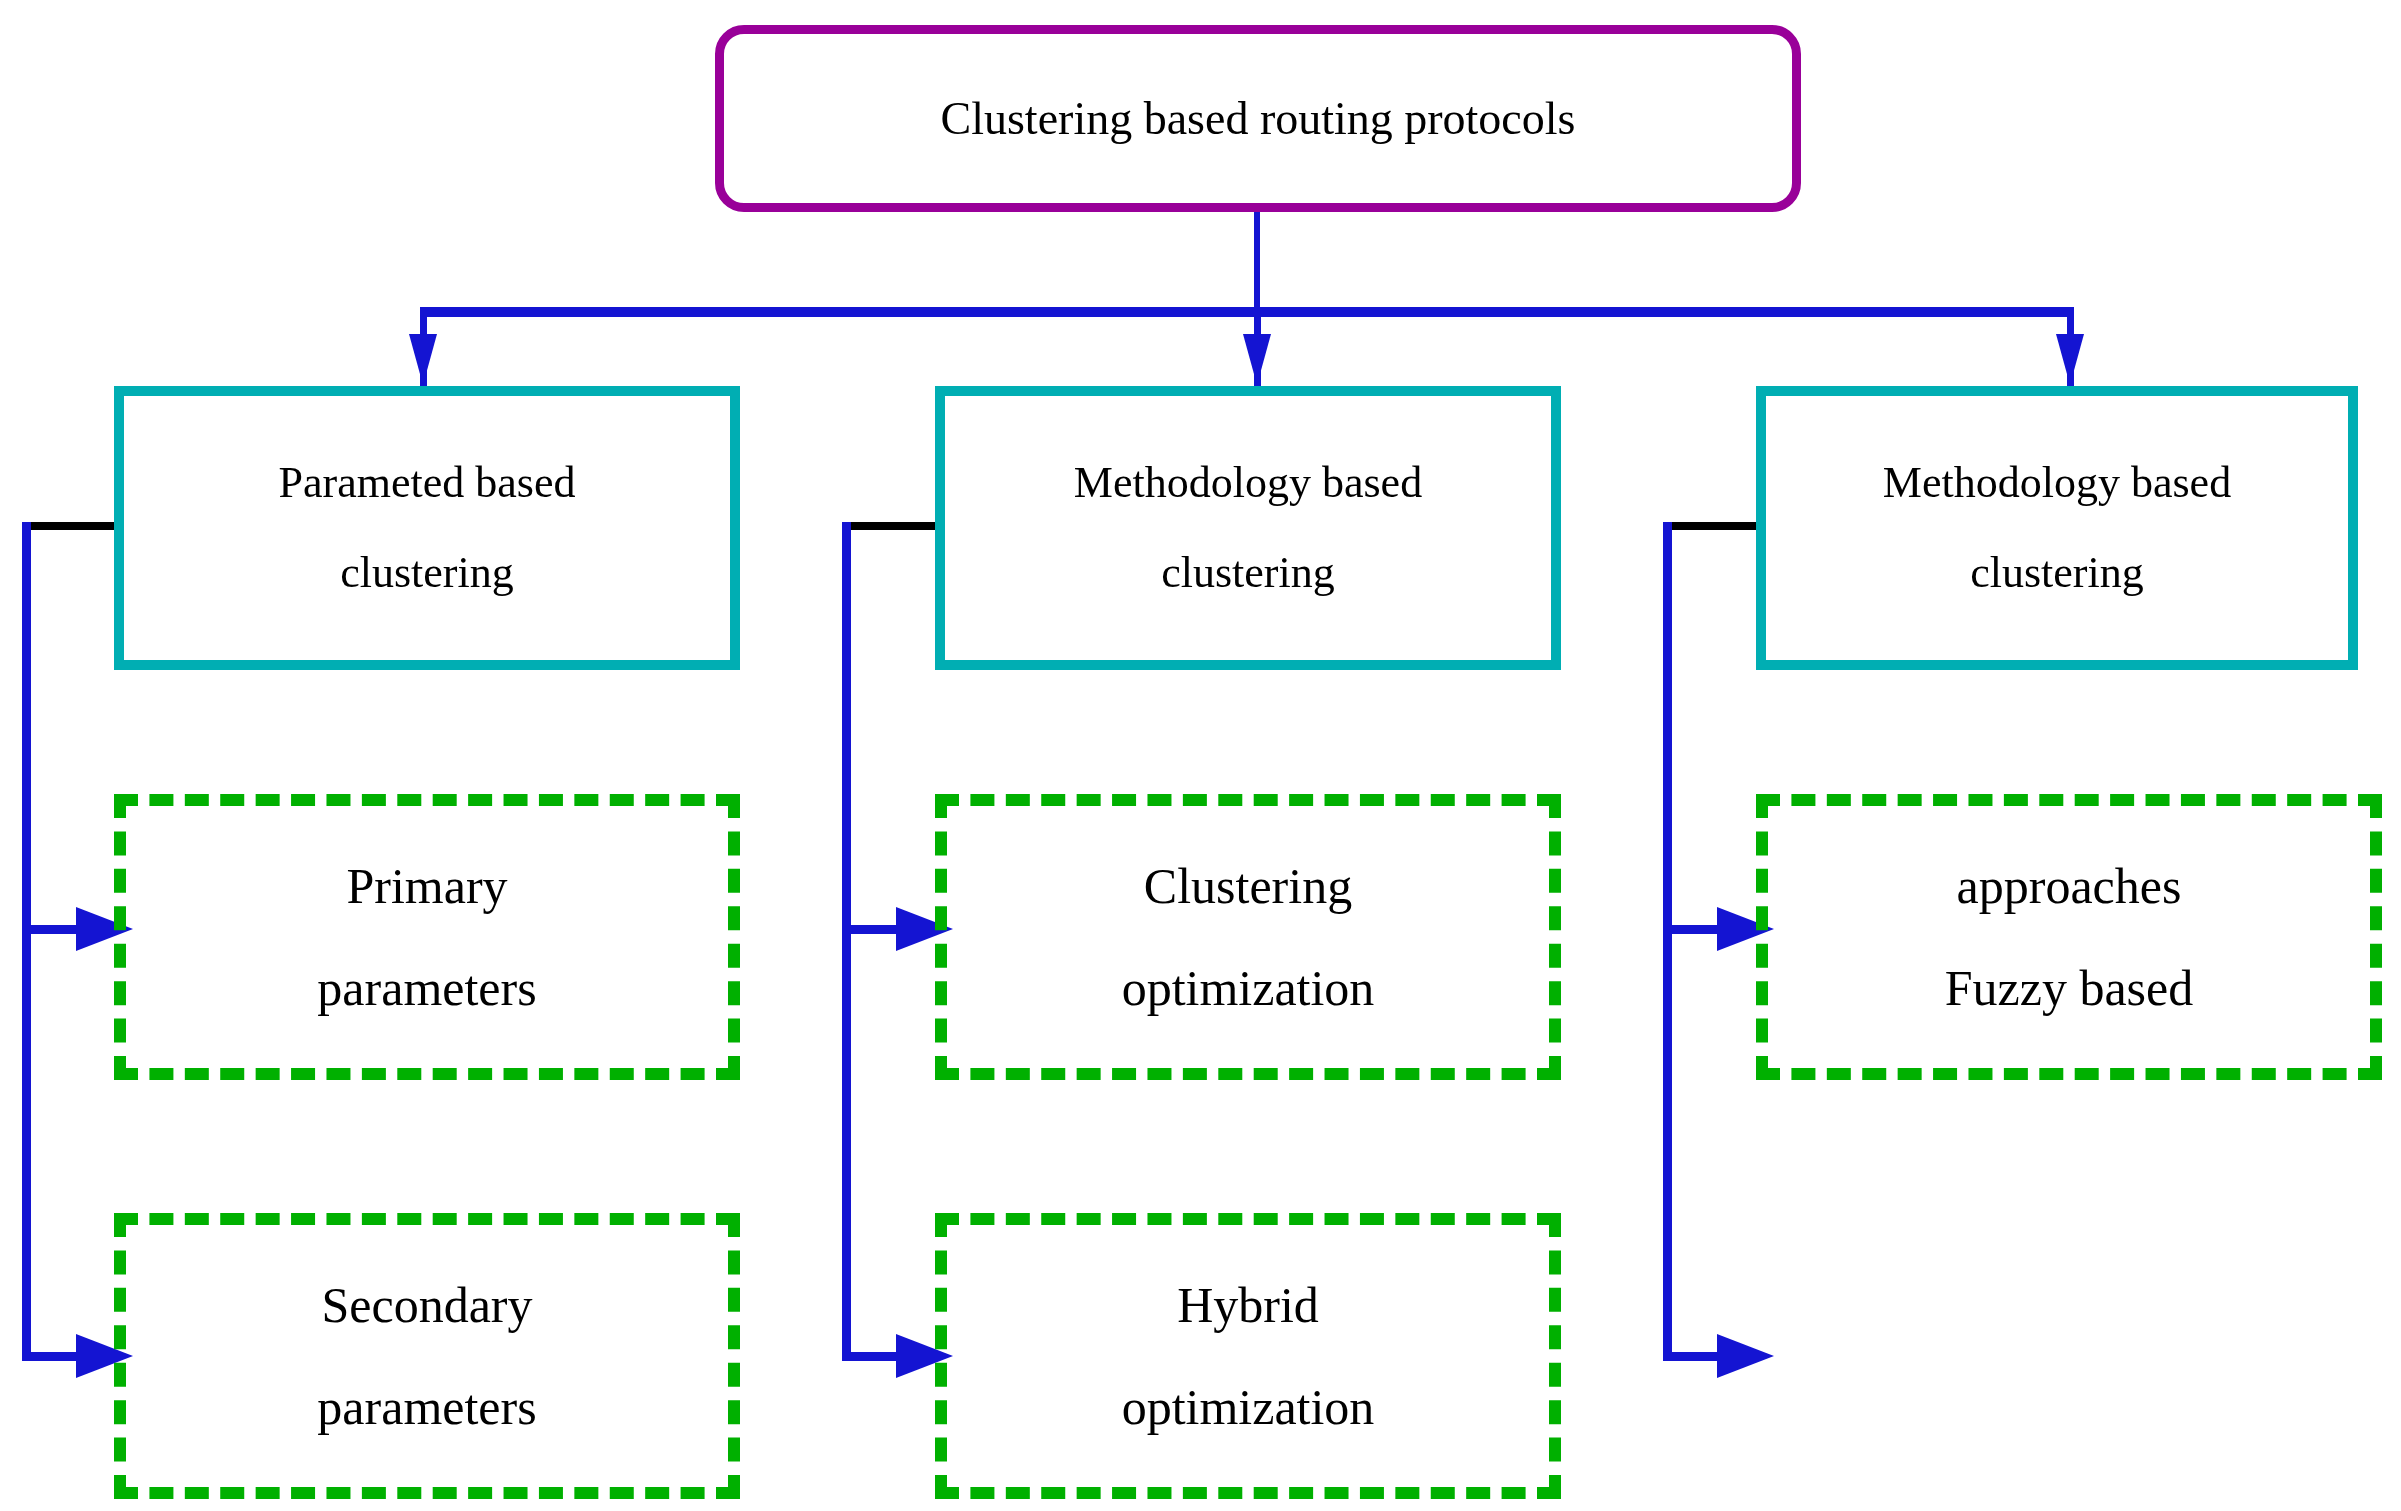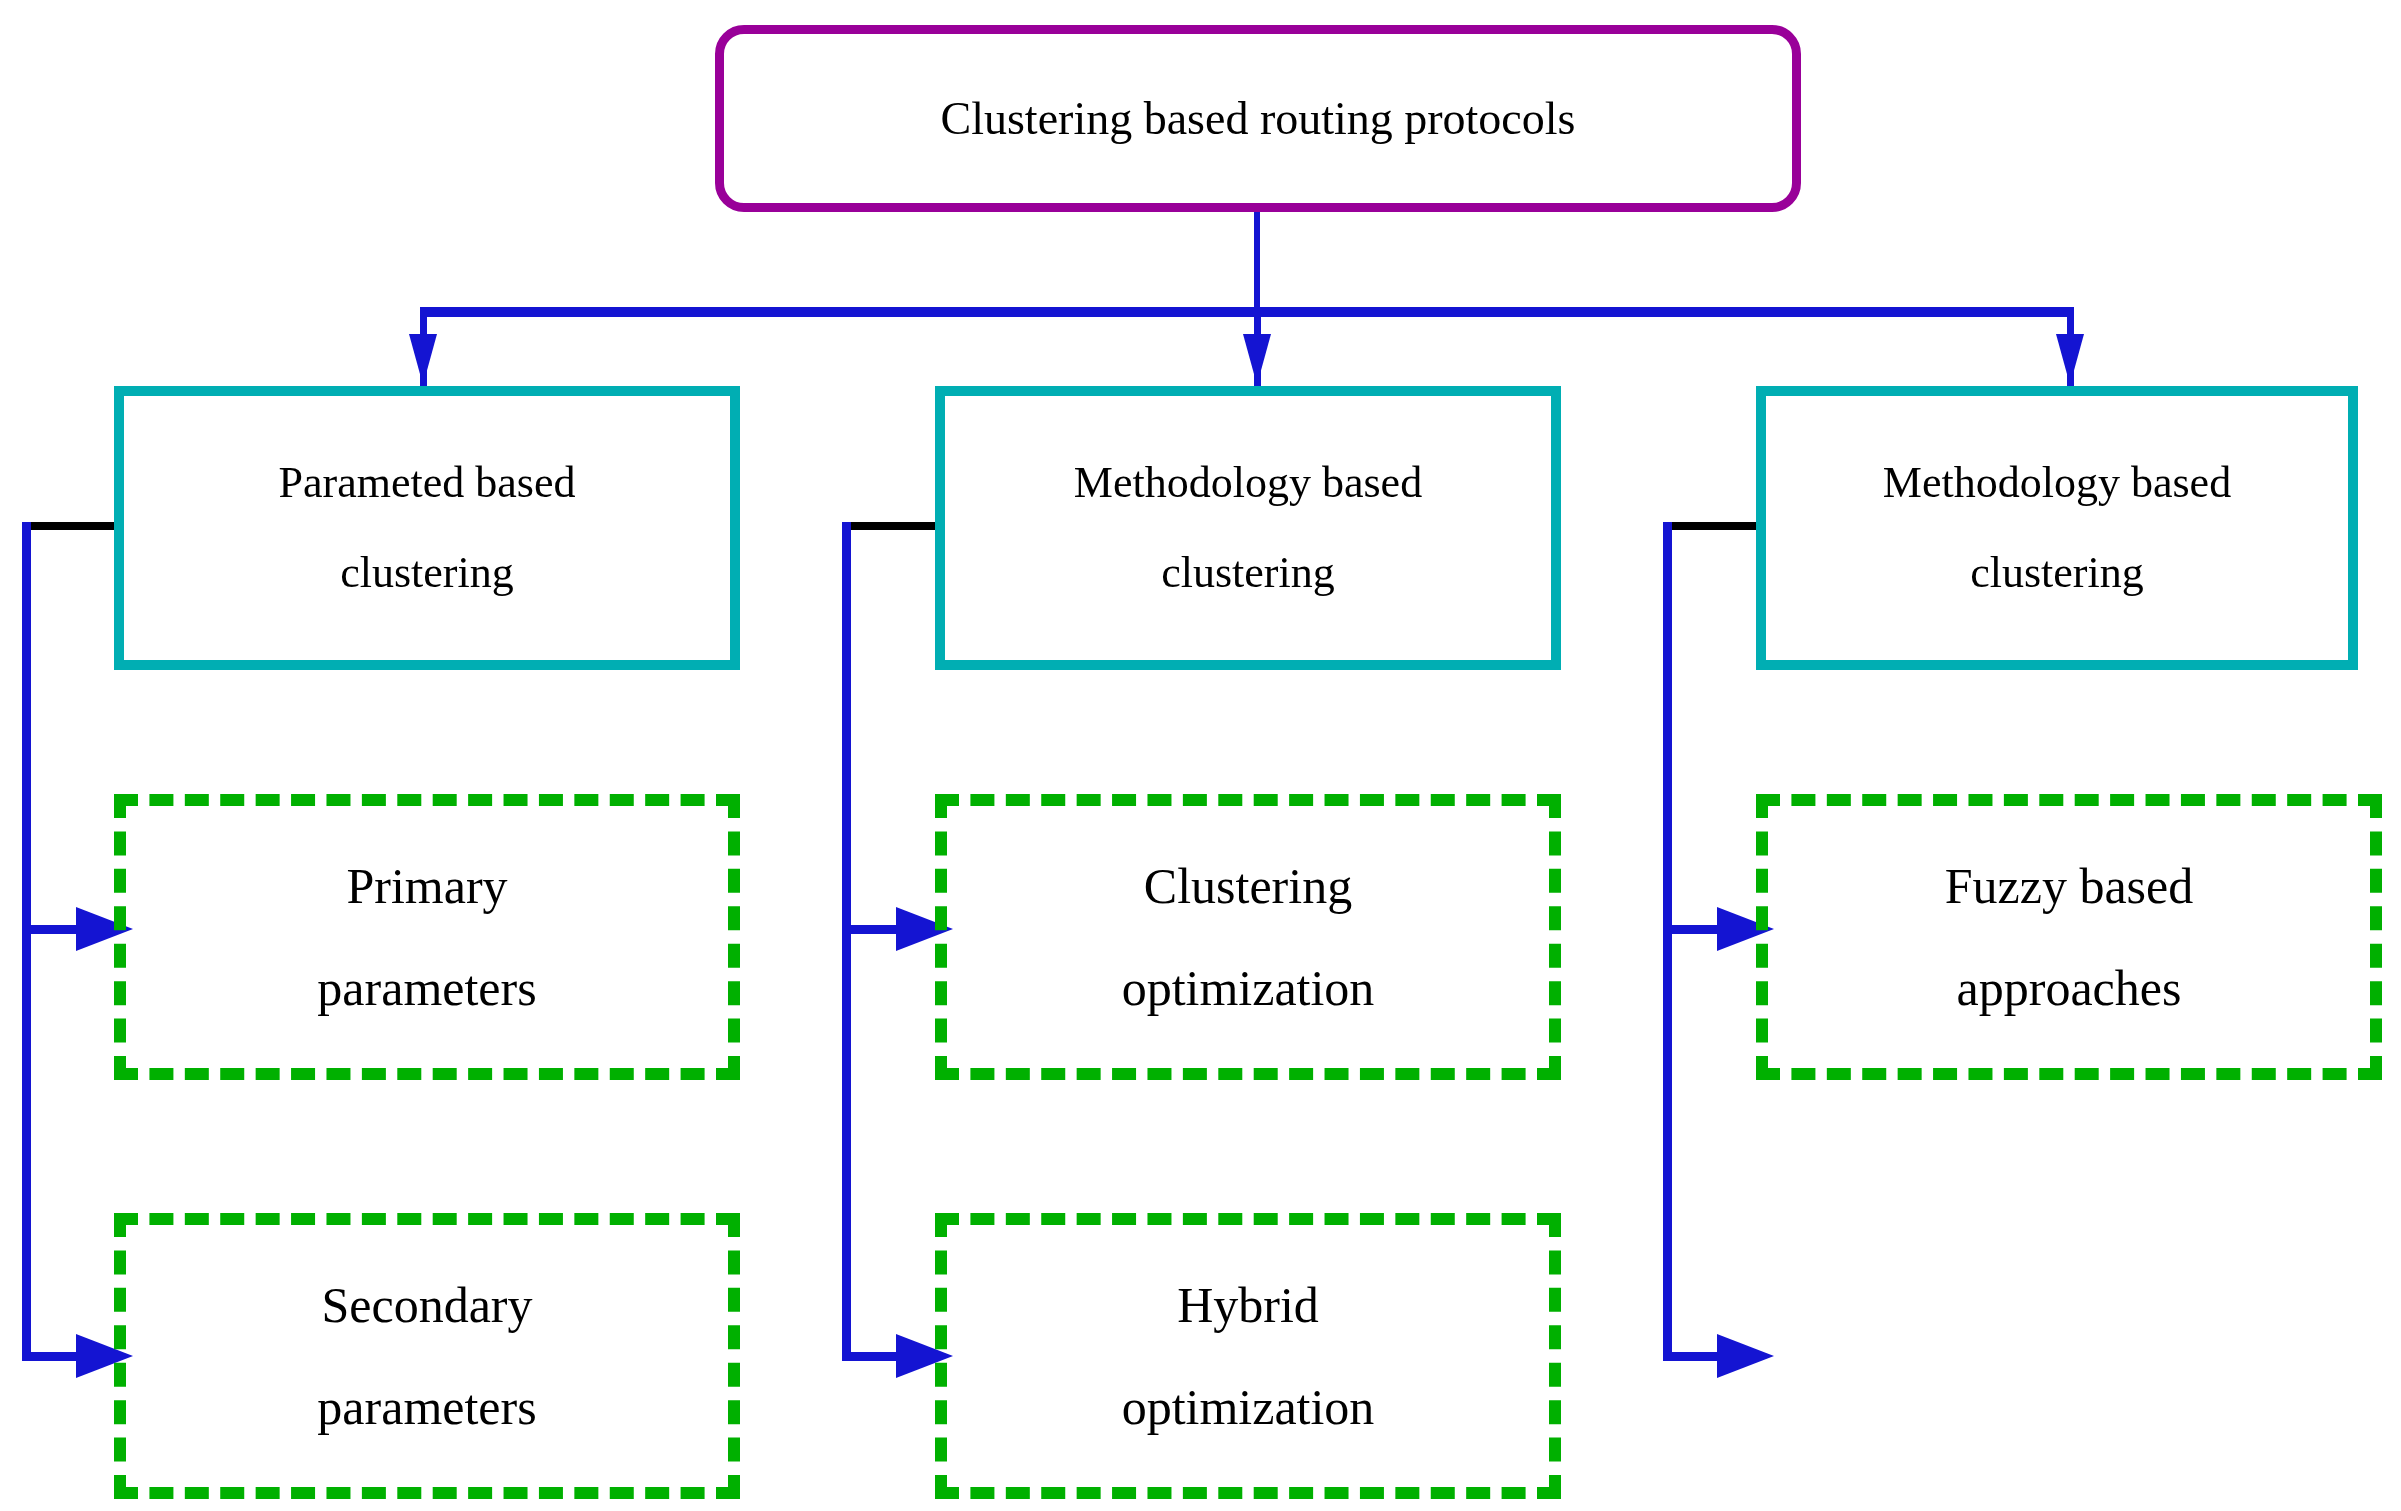--- a/index.html
+++ b/index.html
@@ -127,22 +127,22 @@
     <span class="ln">Primary</span>
     <span class="ln">parameters</span>
   </div>
 
   <div class="node leaf" style="left:935px;top:794px;width:626px;height:286px;">
     <span class="ln">Clustering</span>
     <span class="ln">optimization</span>
   </div>
 
   <div class="node leaf" style="left:1756px;top:794px;width:626px;height:286px;">
+    <span class="ln">approaches</span>
     <span class="ln">Fuzzy based</span>
-    <span class="ln">approaches</span>
   </div>
 
   <div class="node leaf" style="left:114px;top:1213px;width:626px;height:286px;">
     <span class="ln">Secondary</span>
     <span class="ln">parameters</span>
   </div>
 
   <div class="node leaf" style="left:935px;top:1213px;width:626px;height:286px;">
     <span class="ln">Hybrid</span>
     <span class="ln">optimization</span>

